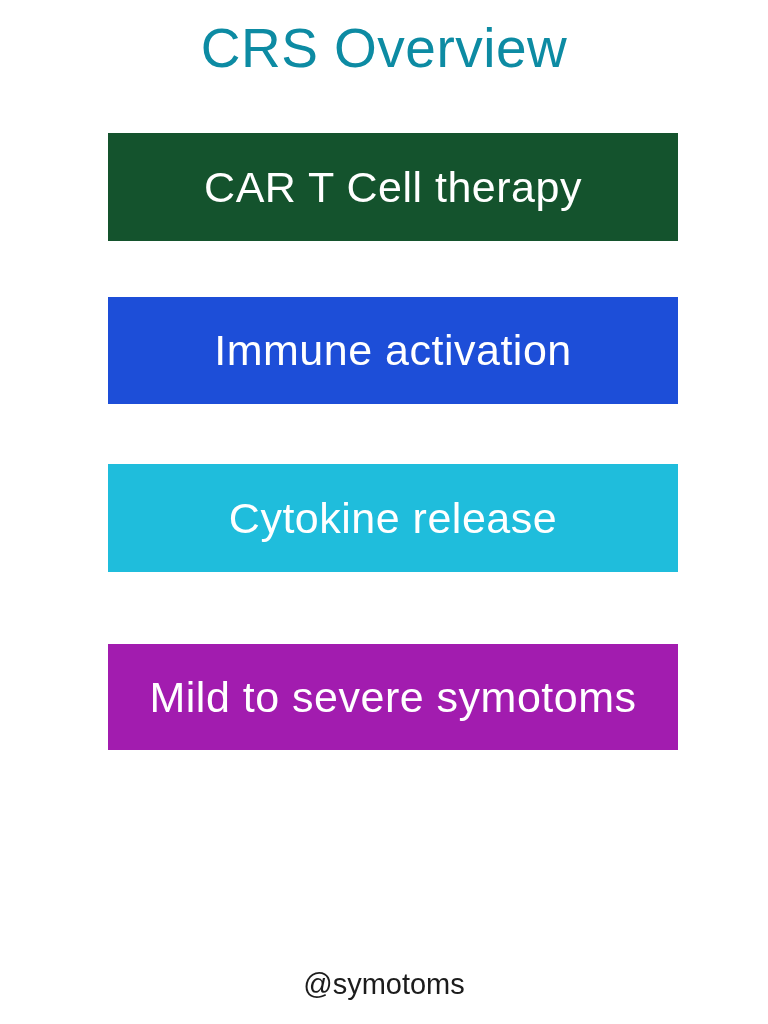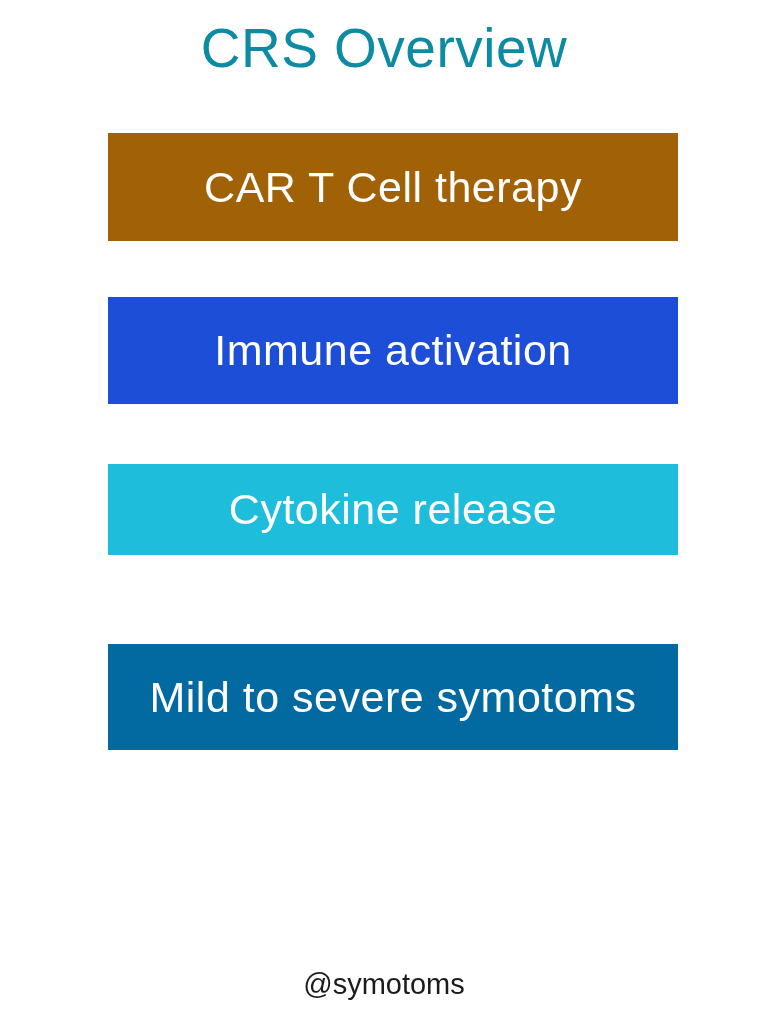--- a/index.html
+++ b/index.html
@@ -30,21 +30,21 @@
   .bar {
     position: absolute;
     left: 108px;
     width: 570px;
     display: flex;
     align-items: center;
     justify-content: center;
   }
   .bar-0 { top: 133px; height: 108px; }
   .bar-1 { top: 297px; height: 107px; }
-  .bar-2 { top: 464px; height: 91px; }
+  .bar-2 { top: 464px; height: 108px; }
   .bar-3 { top: 644px; height: 106px; }
   .bar-4 { top: 822px; height: 107px; }
   .bar-label {
     color: #ffffff;
     font-size: 43px;
     font-weight: 300;
     letter-spacing: 0.5px;
     white-space: nowrap;
   }
   .footer {
@@ -58,32 +58,32 @@
     font-weight: 400;
   }
 </style>
 </head>
 <body>
 
 <div class="canvas">
 
   <h1 class="title" style="color: rgb(13, 139, 163);">CRS Overview</h1>
 
-  <div class="bar bar-0" style="background-color: #a16207;">
+  <div class="bar bar-0" style="background-color: #14532d;">
     <span class="bar-label">CAR T Cell therapy</span>
   </div>
 
   <div class="bar bar-1" style="background-color: #1d4ed8;">
     <span class="bar-label">Immune activation</span>
   </div>
 
   <div class="bar bar-2" style="background-color: rgb(31, 189, 220);">
     <span class="bar-label">Cytokine release</span>
   </div>
 
-  <div class="bar bar-3" style="background-color: #0369a1;">
+  <div class="bar bar-3" style="background-color: #a21caf;">
     <span class="bar-label">Mild to severe symotoms</span>
   </div>
 
 
   <div class="footer">@symotoms</div>
 
 </div>
 
 </body></html>

